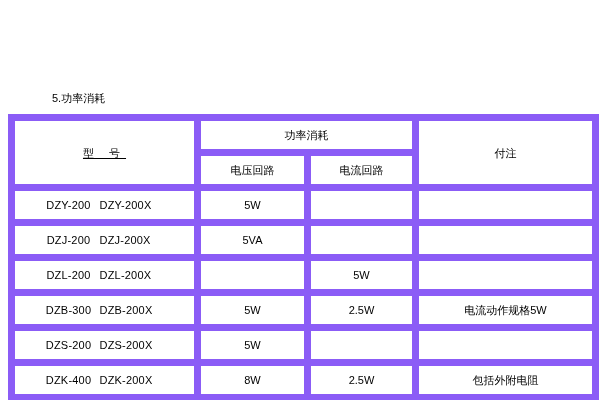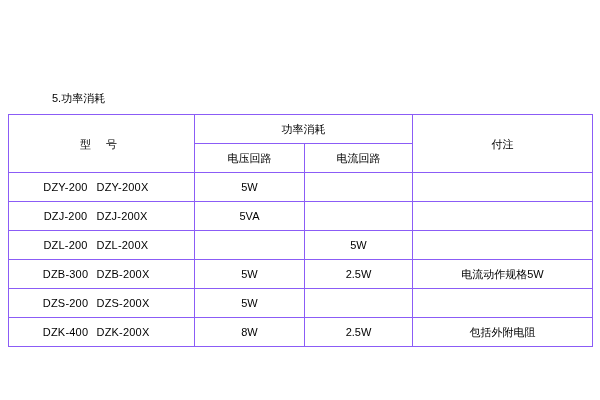--- a/index.html
+++ b/index.html
@@ -35,21 +35,21 @@
     left: 8px;
     top: 114px;
     width: 584px;
   }
   table.spec {
     border-collapse: collapse;
     width: 584px;
     table-layout: fixed;
   }
   table.spec td, table.spec th {
-    border: 1px solid #8b5cf6;
+    border: 7px solid #8b5cf6;
     font-weight: normal;
     font-size: 11px;
     color: #000;
     text-align: center;
     vertical-align: middle;
     padding: 0;
     height: 28px;
     line-height: 14px;
     margin-left: 28px;
   }
@@ -64,20 +64,21 @@
     align-items: center;
     padding: 0 6px;
     font-size: 11px;
     letter-spacing: 0.2px;
   }
   .model-a { min-width: 62px; text-align: center; }
   .model-b { min-width: 72px; text-align: left; }
   .hdr-model {
     letter-spacing: 6px;
     font-size: 11.5px;
+    text-decoration: underline;
   }
   .hdr-top {
     font-size: 11.5px;
   }
   .hdr-sub {
     font-size: 11px;
     font-family: Liberation Serif, serif;
   }
   .note-cell {
     font-size: 11px;

